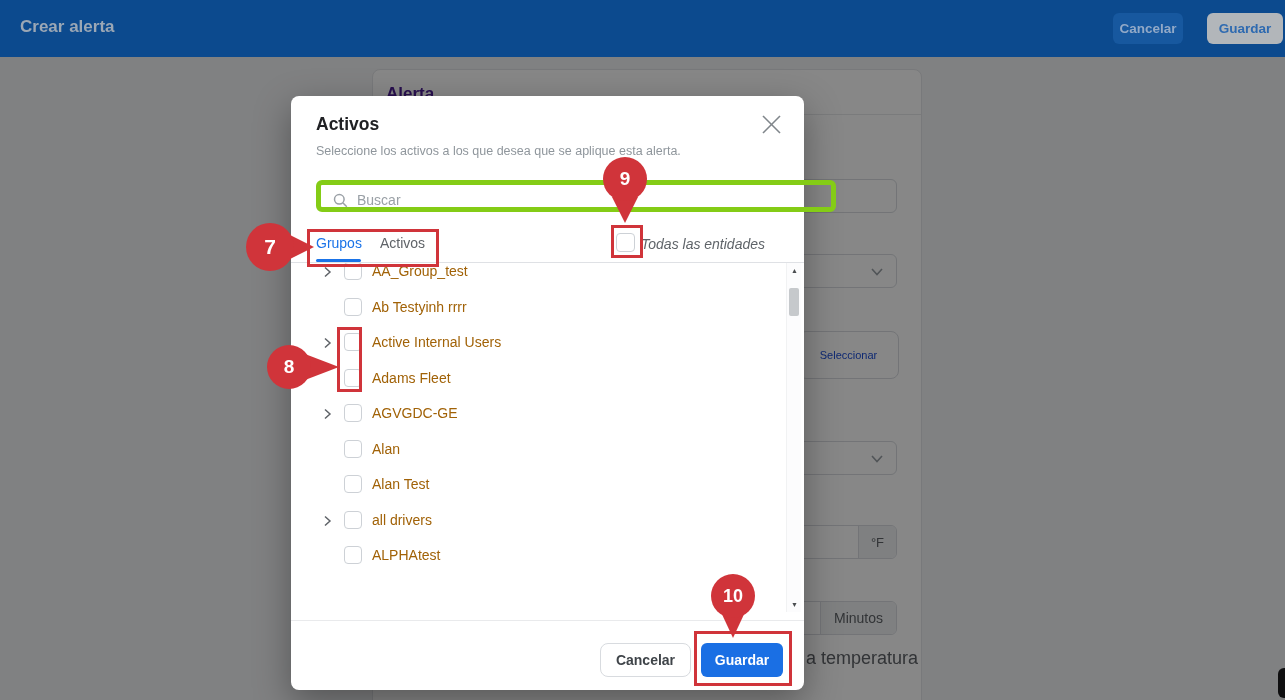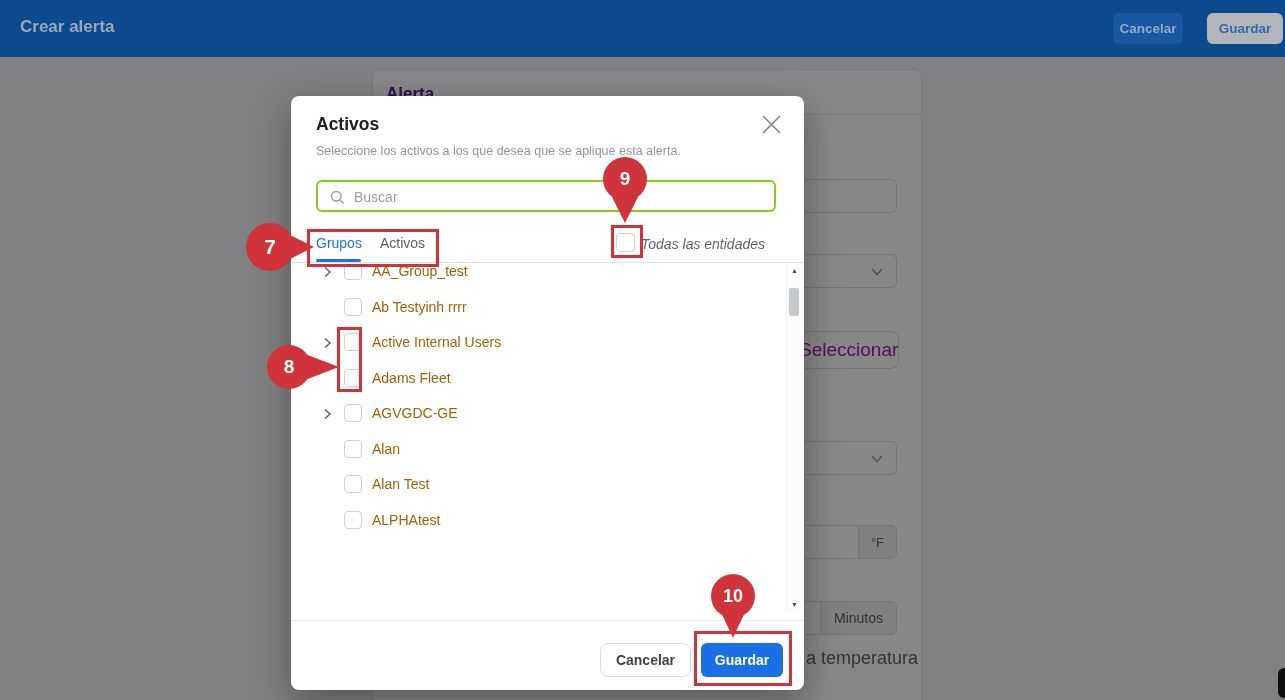--- a/index.html
+++ b/index.html
@@ -13,39 +13,39 @@
   .hdr-cancel { left:1113px; width:70px; background:#17589f; color:#92a9c7; }
   .hdr-save { left:1207px; width:76px; background:#b2b6ba; color:#2e6ab0; }
 
   
   .card { position:absolute; left:372px; top:69px; width:550px; height:640px; background:#ffffff; border:1px solid #e3e5e8; border-radius:8px; z-index:1; }
   .card-title { position:absolute; left:13px; top:14px; font-size:17px; font-weight:bold; color:#4c1d95; }
   .card-divider { position:absolute; left:0; right:0; top:44px; height:1px; background:#e6e8ea; }
   .fld { position:absolute; left:24px; right:24px; height:34px; background:#fff; border:1px solid #d9dce1; border-radius:6px; }
   .fld-1 { top:109px; } .fld-2 { top:184px; } .fld-3 { top:371px; }
   .chev-down { position:absolute; right:13px; top:13px; }
-  .select-btn { position:absolute; left:425px; top:261px; width:101px; height:38px; background:#fff; border:1px solid #d9dce1; border-radius:8px; font-size:19px; font-weight:500; color:#a21caf; font-family:inherit; cursor:pointer; }
+  .select-btn { position:absolute; left:425px; top:261px; width:101px; height:48px; background:#fff; border:1px solid #d9dce1; border-radius:8px; font-size:11px; font-weight:500; color:#1d4ed8; font-family:inherit; cursor:pointer; }
   .unit-group { position:absolute; left:24px; right:24px; height:34px; border:1px solid #d9dce1; border-radius:6px; background:#fff; overflow:hidden; }
   .grp-temp { top:455px; } .grp-min { top:531px; }
   .unit-addon { position:absolute; right:0; top:0; bottom:0; background:#f0f2f3; border-left:1px solid #d9dce1; display:flex; align-items:center; justify-content:center; color:#5f6368; }
   .addon-f { width:38px; font-size:13px; } .addon-min { width:76px; font-size:14px; }
   .temp-text { position:absolute; left:433px; top:578px; font-size:18px; color:#5f6368; }
 
   
   .overlay { position:absolute; left:0; top:57px; right:0; bottom:0; background:rgba(0,0,0,0.47); z-index:50; }
 
   
   .chat-widget { position:absolute; right:0; top:668px; width:7px; height:30px; background:#0f0f10; border-radius:6px 0 0 6px; z-index:60; }
 
   
   .modal { position:absolute; left:291px; top:96px; width:513px; height:594px; background:#fff; border-radius:8px; box-shadow:0 12px 36px rgba(0,0,0,0.35); z-index:100; }
   .modal-title { position:absolute; left:25px; top:18px; font-size:17.5px; font-weight:bold; color:#202124; }
   .modal-close { position:absolute; right:22px; top:18px; width:21px; height:21px; cursor:pointer; }
   .modal-sub { position:absolute; left:25px; top:48px; font-size:12.5px; color:#8f969c; }
-  .search-box { position:absolute; left:25px; top:84px; width:460px; height:32px; border:2px solid #84cc16; border-radius:6px; }
+  .search-box { position:absolute; left:25px; top:84px; width:520px; height:32px; border:5px solid #84cc16; border-radius:6px; }
   .search-box input { position:absolute; left:36px; top:0; width:410px; height:30px; border:none; outline:none; font-size:14px; color:#3c4043; font-family:inherit; background:transparent; }
   .search-box input::placeholder { color:#9aa0a6; }
   .search-icon { position:absolute; left:12px; top:8px; }
   .tab { position:absolute; top:139px; font-size:14px; cursor:pointer; }
   .tab-groups { left:25px; color:#1a73e8; }
   .tab-assets { left:89px; color:#5f6368; }
   .tab-underline { position:absolute; left:25px; top:163px; width:45px; height:3px; background:#1a73e8; border-radius:2px; }
   .tabs-border { position:absolute; left:0; right:0; top:166px; height:1px; background:#dfe1e5; }
   .checkbox { background:#fff; border:1.5px solid #cdd1d6; border-radius:4px; cursor:pointer; }
   .select-all-cb { position:absolute; left:325px; top:137px; width:19px; height:19px; }
@@ -199,20 +199,27 @@
     <div class="checkbox row-cb"></div>
     <div class="row-label">Alan</div>
   </div>
 
   <div class="tree-row">
 
     <div class="checkbox row-cb"></div>
     <div class="row-label">Alan Test</div>
   </div>
 
+  <div class="tree-row">
+    <svg class="row-chev" viewBox="0 0 14 14">
+              <polyline points="5,2.5 10,7 5,11.5" fill="none" stroke="#5f6368" stroke-width="1.5"></polyline>
+            </svg>
+    <div class="checkbox row-cb"></div>
+    <div class="row-label">all drivers</div>
+  </div>
 
 
   <div class="tree-row">
 
     <div class="checkbox row-cb"></div>
     <div class="row-label">ALPHAtest</div>
   </div>
 </div>
     </div>
 

